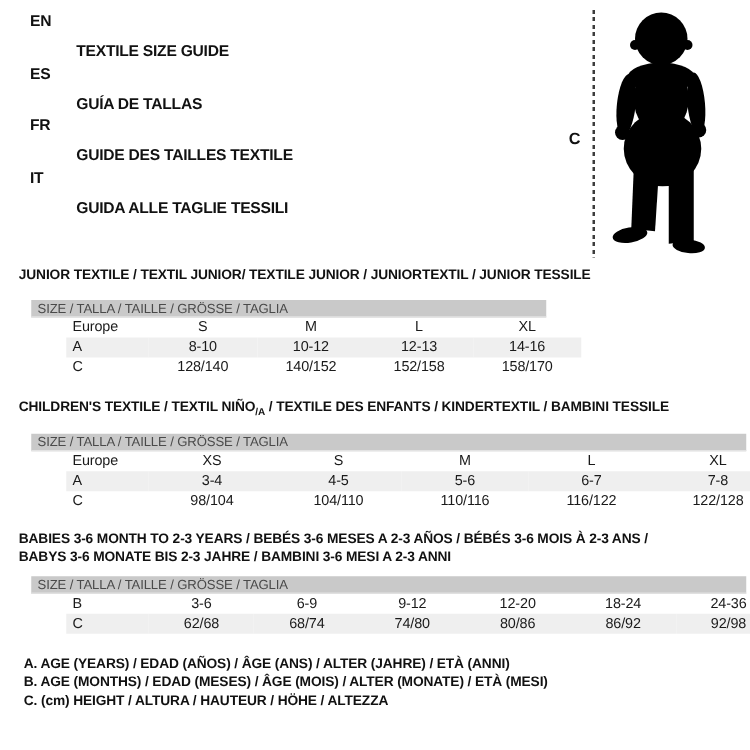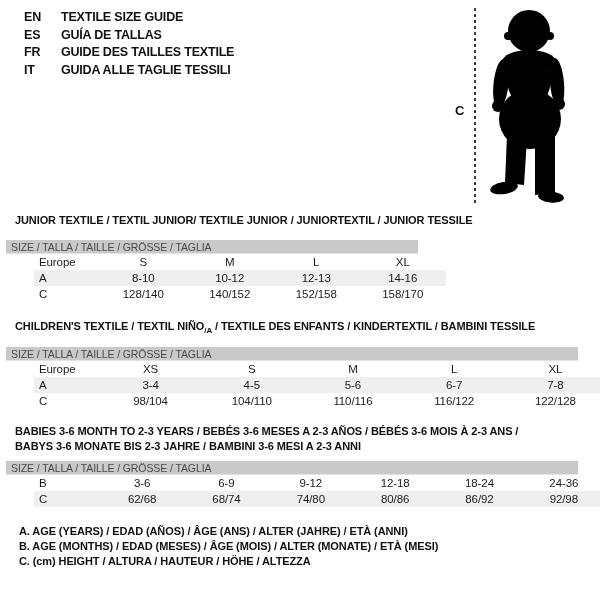--- a/index.html
+++ b/index.html
@@ -12,21 +12,21 @@
     overflow:hidden;
   }
 
   
   .lang-header { position:absolute; left:24px; top:9px; }
   .lang-row { display:flex; line-height:17.5px; }
   .lang-code {
     width:37px; font-weight:700; font-size:12.5px; letter-spacing:-0.2px;
   }
   .lang-label {
-    font-weight:700; font-size:12.5px; letter-spacing:-0.2px;
+    font-weight:700; font-size:12.5px; letter-spacing:-0.2px;margin-top:24px;
   }
 
   
   .measure-line {
     position:absolute; left:474px; top:8px; width:2px; height:198px;
     background:repeating-linear-gradient(to bottom,#3c3c3c 0 3px,transparent 3px 6px);
   }
   .measure-label {
     position:absolute; left:455px; top:103px;
     font-weight:700; font-size:13px;
@@ -34,21 +34,21 @@
   .baby-svg { position:absolute; left:485px; top:5px; }
 
   
   .section-title {
     position:absolute; left:15px; width:578px;
     font-weight:700; font-size:11px; letter-spacing:-0.1px; line-height:14.5px;
   }
   .sub-a { font-size:8px; vertical-align:sub; }
 
   
-  .tbl-wrap { position:absolute; left:6px; }
+  .tbl-wrap { position:absolute; left:25px; }
   .size-bar {
     height:14px; line-height:14px; background:#c9c9c9; color:#4a4a4a;
     font-size:10.5px; padding-left:5px; letter-spacing:-0.1px;
     border-bottom:1px solid #e3e3e3;
   }
   table.size-tbl {
     width:100%; border-collapse:collapse; table-layout:fixed;
     font-size:11.5px; letter-spacing:-0.1px;margin-left:28px;
   }
   table.size-tbl td {
@@ -179,21 +179,21 @@
 
 <div class="tbl-wrap" style="top:461px; width:572px;">
   <div class="size-bar">SIZE / TALLA / TAILLE / GRÖSSE / TAGLIA</div>
   <table class="size-tbl">
     <tbody>
         <tr>
       <td class="lbl">B</td>
       <td>3-6</td>
       <td>6-9</td>
       <td>9-12</td>
-      <td>12-18</td>
+      <td>12-20</td>
       <td>18-24</td>
       <td>24-36</td>
     </tr>
     <tr class="shaded">
       <td class="lbl">C</td>
       <td>62/68</td>
       <td>68/74</td>
       <td>74/80</td>
       <td>80/86</td>
       <td>86/92</td>

